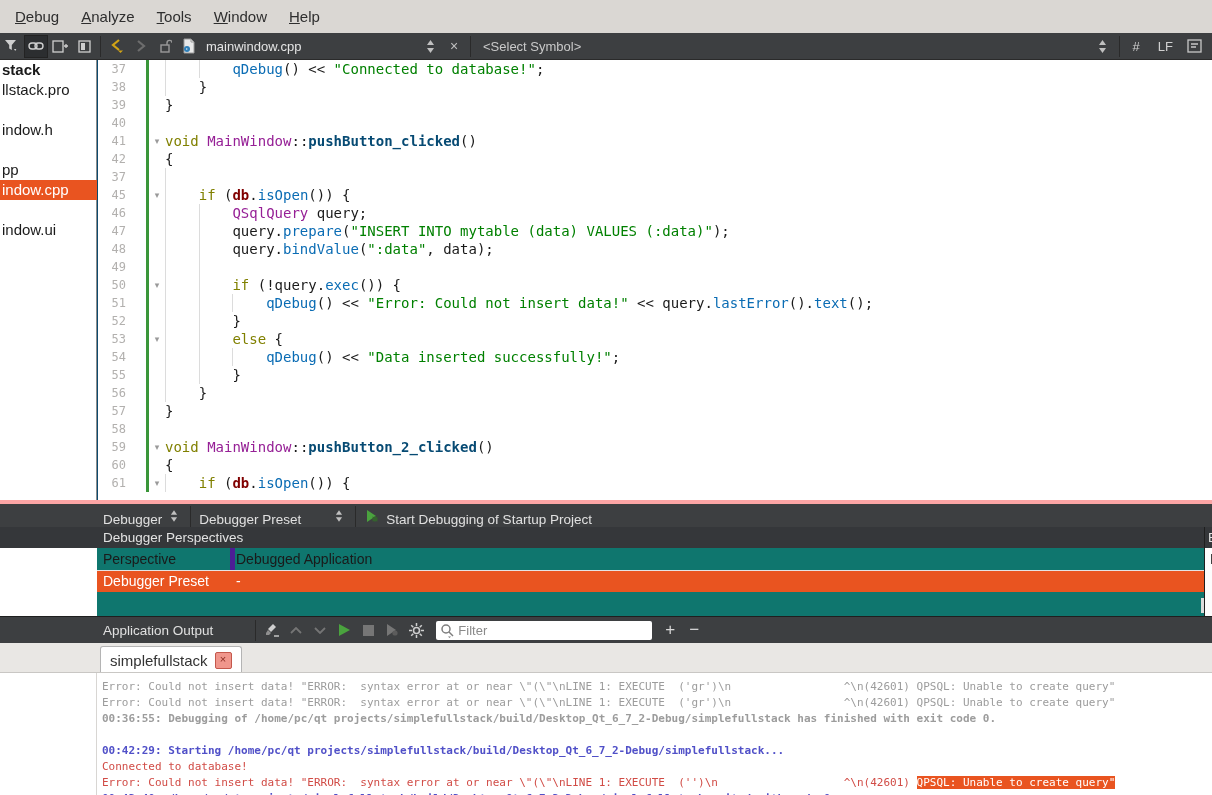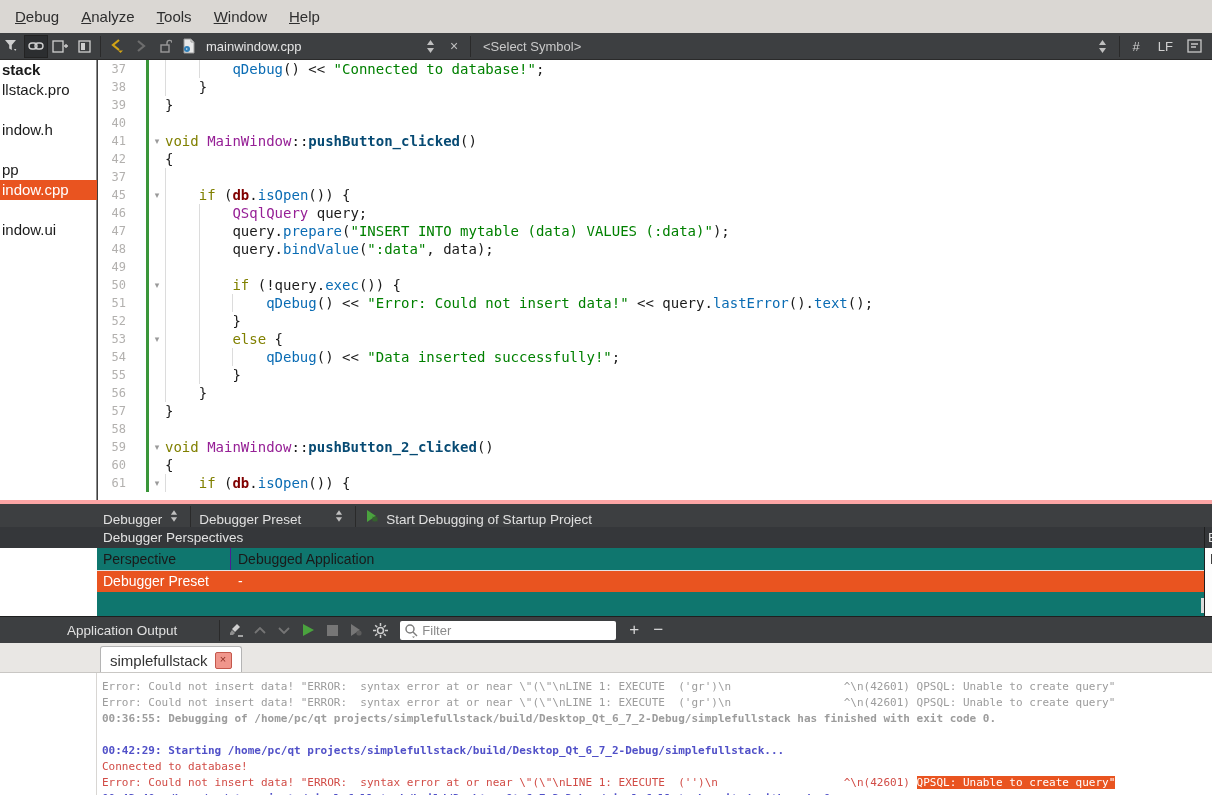--- a/index.html
+++ b/index.html
@@ -17,21 +17,21 @@
   .ibtn.pressed{background:#2c2e30;border:1px solid #232323;box-sizing:border-box}
   .vsep{width:1px;height:21px;background:#2a2a2a;margin:0 4px;flex:0 0 auto}
   .combo-text{font-size:13px;color:#e4e4e4;white-space:nowrap}
   .combo-dim{color:#c9c9c9}
   #doc-combo-text{width:212px;margin-left:5px}
   #symbol-combo{flex:1;display:flex;align-items:center}
   #symbol-combo .combo-text{flex:1;margin-left:8px}
   #topbar-right{display:flex;align-items:center;margin-right:6px;flex:0 0 auto}
   .tb-txt{font-size:13px;color:#d0d0d0;margin:0 9px;white-space:nowrap}
   
-  #workspace{position:absolute;left:0;top:60px;width:1212px;height:440px;background:#404040;overflow:hidden}
+  #workspace{position:absolute;left:0;top:60px;width:1212px;height:440px;background:#0c4a6e;overflow:hidden}
   #sidebar{position:absolute;left:0;top:0;width:97px;height:440px;background:#fff;border-right:1px solid #8c8c8c;box-sizing:border-box}
   .side-item{position:absolute;left:0;width:97px;height:20px;line-height:20px;font-size:15px;
              padding-left:2px;box-sizing:border-box;white-space:nowrap;overflow:hidden;color:#1a1a1a}
   .side-item.sel{background:#e95420;color:#fff}
   .side-item.b{font-weight:bold}
   #editor{position:absolute;left:98px;top:0;right:0;height:440px;overflow:hidden;background:#fff}
   .cline{display:flex;height:18px}
   .lnum{width:28px;text-align:right;padding-right:20px;color:#b2b0ae;
         font:12px/18px "DejaVu Sans Mono",monospace;flex:0 0 auto}
   .vcs{width:3px;background:#3a9639;flex:0 0 auto}
@@ -45,32 +45,32 @@
   #debugbar{position:absolute;left:0;top:500px;width:1212px;height:27px;background:#3d3f41;
             border-top:4px solid #fca5a5;display:flex;align-items:flex-end;box-sizing:border-box;color:#e0e0e0}
   .db-label{font-size:13.5px;white-space:nowrap}
   
   #persp-title{position:absolute;left:0;top:527px;width:1212px;height:21px;background:#35373a;
                color:#e2e2e2;font-size:13.5px;line-height:21px;padding-left:103px;box-sizing:border-box}
   #persp{position:absolute;left:97px;top:548px;width:1107px;height:68px;background:#0f766e;overflow:hidden}
   .p-row{display:flex;font-size:14px;color:#1a1a1a}
   .p-head{height:22px;line-height:22px;border-bottom:1px solid #e4e4e4}
   .p-c1{width:133px;padding-left:6px;box-sizing:border-box;white-space:nowrap}
-  .p-c2{flex:1;padding-left:7px;border-left:1px solid #4c1d95;box-sizing:border-box;white-space:nowrap}
+  .p-c2{flex:1;padding-left:1px;border-left:5px solid #4c1d95;box-sizing:border-box;white-space:nowrap}
   .p-row.sel{height:21px;line-height:21px;background:#e95420;color:#fff}
   .p-row.sel .p-c2{border-left-color:transparent}
   #scroll-left-btn{position:absolute;left:1201px;top:598px;width:11px;height:15px;background:#dcdcdc;
                    color:#555;font-size:7px;line-height:15px;text-align:center}
   #bp-sliver{position:absolute;left:1204px;top:527px;width:8px;height:89px;border-left:1px solid #1f1f1f;box-sizing:border-box}
   #bp-head{height:21px;background:#35373a;color:#e2e2e2;font-size:13.5px;line-height:21px;padding-left:3px;overflow:hidden}
   #bp-col{height:68px;background:#fdfdfd;color:#1a1a1a;font-size:14px;line-height:22px;padding-left:5px;overflow:hidden}
   
   #out-toolbar{position:absolute;left:0;top:616px;width:1212px;height:27px;background:#3d3f41;
                border-top:1px solid #1f1f1f;display:flex;align-items:center;box-sizing:border-box;color:#e0e0e0}
-  #out-title{font-size:13.5px;margin-left:67px;white-space:nowrap}
+  #out-title{font-size:13.5px;margin-left:103px;white-space:nowrap}
   #filter-box{width:216px;height:19px;background:#fff;border-radius:2px;display:flex;align-items:center;margin-left:8px}
   #filter-input{border:0;outline:0;background:transparent;flex:1;font-size:13px;color:#444;
                 font-family:"Liberation Sans",sans-serif;padding:0 4px 0 2px}
   #filter-input::placeholder{color:#8a8a8a}
   .pm{font-size:17px;color:#d8d8d8;width:24px;text-align:center}
   
   #tabbar{position:absolute;left:0;top:643px;width:1212px;height:29px;background:#e9e7e4}
   #out-tab{position:absolute;left:100px;top:3px;height:26px;background:#fff;border:1px solid #b4b4b4;
            border-bottom:none;border-radius:3px 3px 0 0;display:flex;align-items:center;padding:0 9px}
   #out-tab-label{font-size:15px;color:#333;margin-right:7px;white-space:nowrap}

